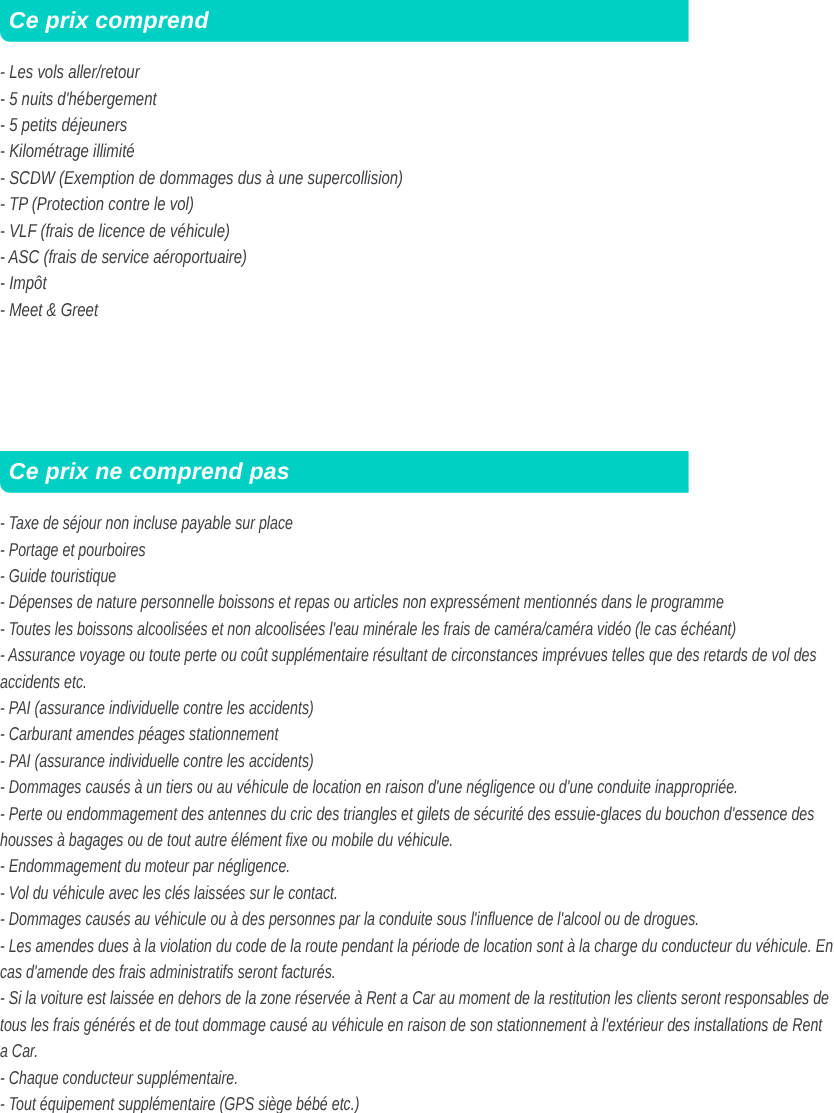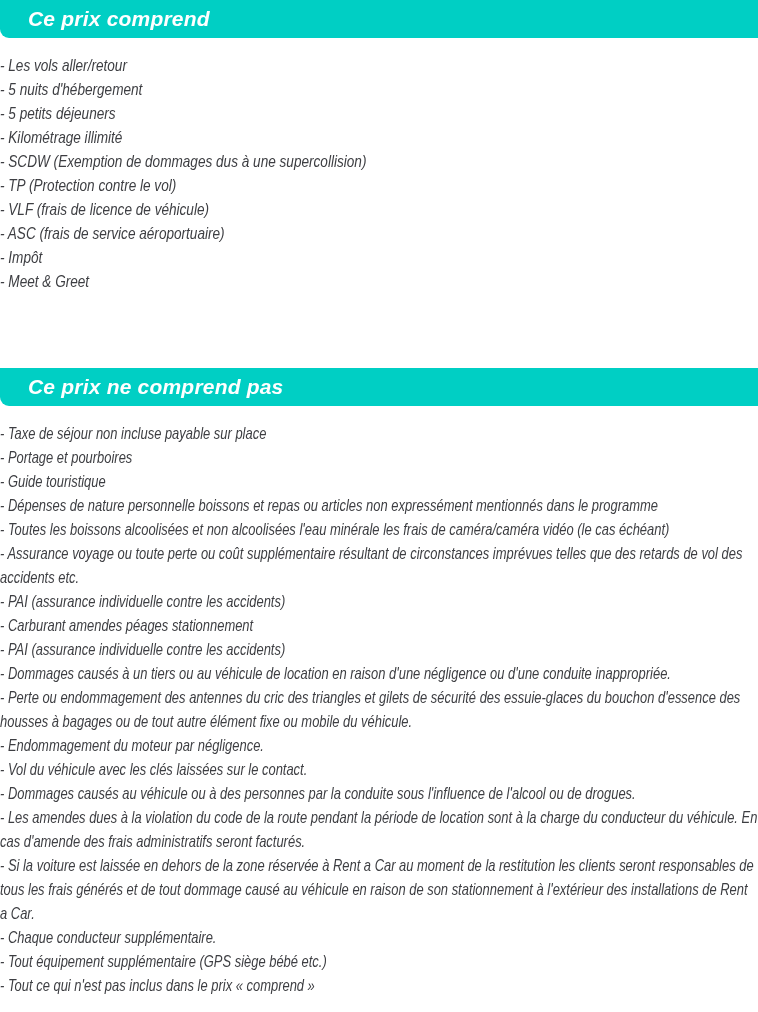--- a/index.html
+++ b/index.html
@@ -12,27 +12,27 @@
     padding: 0;
     background: #FFFFFF;
   }
   body {
     width: 758px;
     height: 1012px;
     overflow: hidden;
     font-family: "Liberation Sans", sans-serif;
   }
   .section-header {
-    width: 758px;
+    width: 626px;
     height: 38px;
     background: var(--accent);
     border-radius: 0 0 0 9px;
     display: flex;
     align-items: center;
-    padding-left: 28px;
+    padding-left: 8px;
     box-sizing: border-box;
   }
   .section-header h2 {
     margin: 0;
     color: var(--header-text);
     font-style: italic;
     font-weight: bold;
     font-size: 21px;
     letter-spacing: 0.2px;
     white-space: nowrap;
@@ -50,21 +50,21 @@
     width: 948px;
     transform: scaleX(0.7996);
   }
   
   .list-excluded {
     margin-top: 16px;
     width: 996px;
     transform: scaleX(0.761);
   }
   .section-excluded .section-header {
-    margin-top: 74px;
+    margin-top: 116px;
   }
   .list-line {
     white-space: normal;
   }
 </style>
 </head>
 <body>
 
 <main>
 

